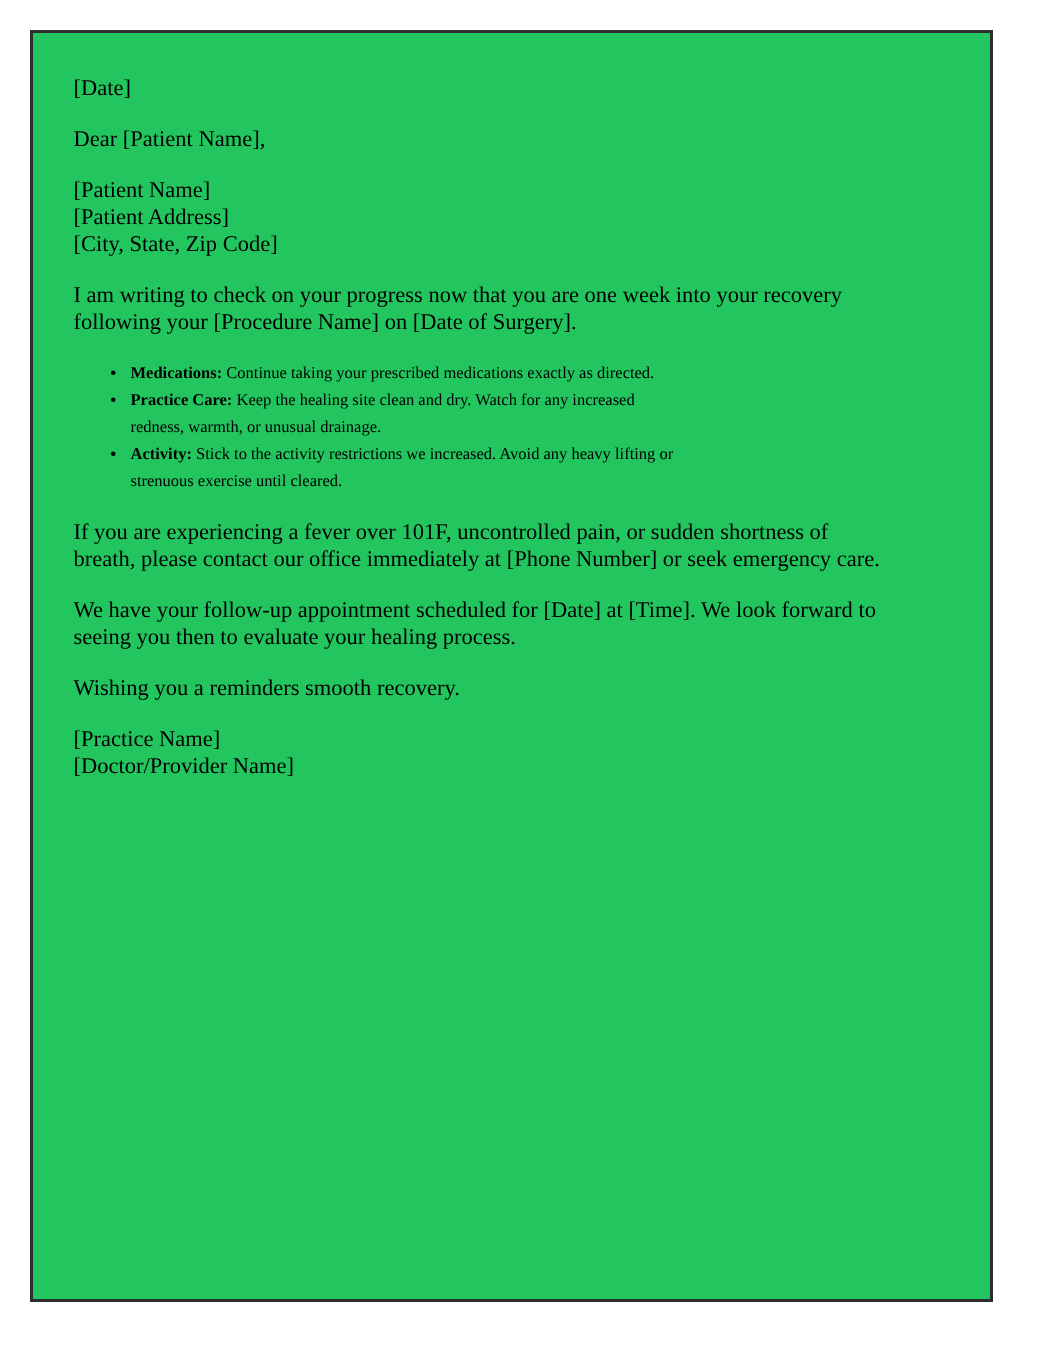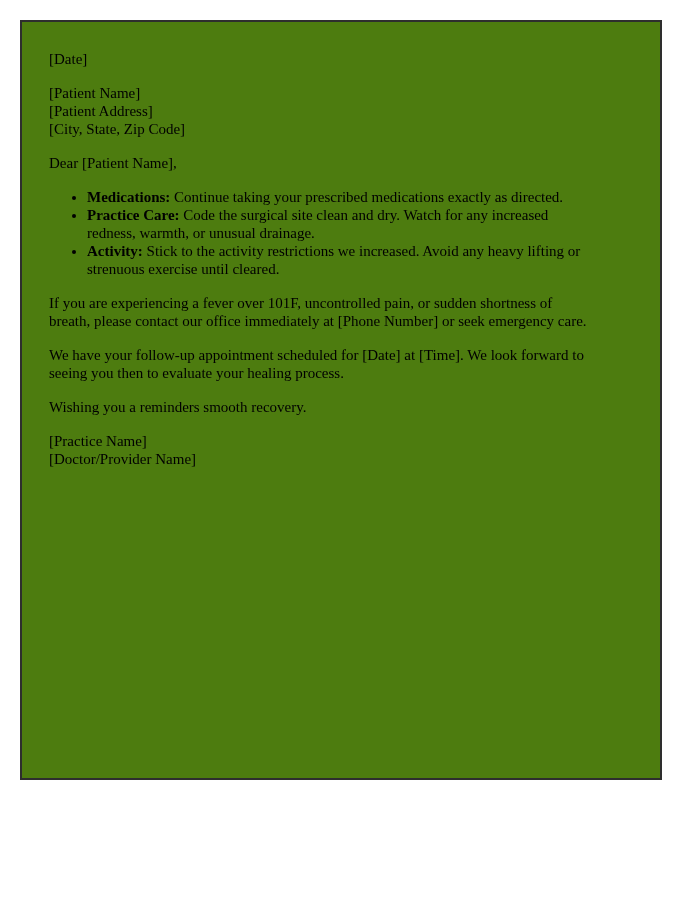--- a/index.html
+++ b/index.html
@@ -6,64 +6,66 @@
   body {
     width: 700px; height: 900px;
     background: #ffffff;
     font-family: "Liberation Serif", "DejaVu Serif", serif;
     color: #000000;
     position: relative;
   }
   .page {
     position: absolute;
     left: 20px; top: 20px;
-    width: 642px; height: 760px;
+    width: 642px; height: 848px;
     box-sizing: border-box;
     border: 2px solid #2e2e2e;
-    background: #4d7c0f;
+    background: #22c55e;
     padding: 12px 26px 28px 27px;
     overflow: hidden;
   }
   .page p {
     margin: 16px 0;
     font-size: 15px;
     line-height: 18px;
   }
   .ml { white-space: pre-line; }
   .b  { font-weight: bold; }
   .line { display: block; }
   ul.reminders {
     margin: 16px 0;
     padding-left: 38px;
-    font-size: 15px;
+    font-size: 11px;
     line-height: 18px;
     list-style-type: disc;
   }
   ul.reminders li { margin: 0; padding: 0; }
 </style>
 </head>
 <body>
 
 <div class="page">
 
   <p>[Date]</p>
 
+  <p>Dear [Patient Name],</p>
+
   <p>
     <span class="line">[Patient Name]</span>
     <span class="line">[Patient Address]</span>
     <span class="line">[City, State, Zip Code]</span>
   </p>
 
-  <p>Dear [Patient Name],</p>
-
+  <p class="ml">I am writing to check on your progress now that you are one week into your recovery
+following your [Procedure Name] on [Date of Surgery].</p>
 
 
   <ul class="reminders">
     <li><span class="b">Medications:</span><span class="ml"> Continue taking your prescribed medications exactly as directed.</span></li>
-    <li><span class="b">Practice Care:</span><span class="ml"> Code the surgical site clean and dry. Watch for any increased
+    <li><span class="b">Practice Care:</span><span class="ml"> Keep the healing site clean and dry. Watch for any increased
 redness, warmth, or unusual drainage.</span></li>
     <li><span class="b">Activity:</span><span class="ml"> Stick to the activity restrictions we increased. Avoid any heavy lifting or
 strenuous exercise until cleared.</span></li>
   </ul>
 
   <p class="ml">If you are experiencing a fever over 101F, uncontrolled pain, or sudden shortness of
 breath, please contact our office immediately at [Phone Number] or seek emergency care.</p>
 
   <p class="ml">We have your follow-up appointment scheduled for [Date] at [Time]. We look forward to
 seeing you then to evaluate your healing process.</p>

